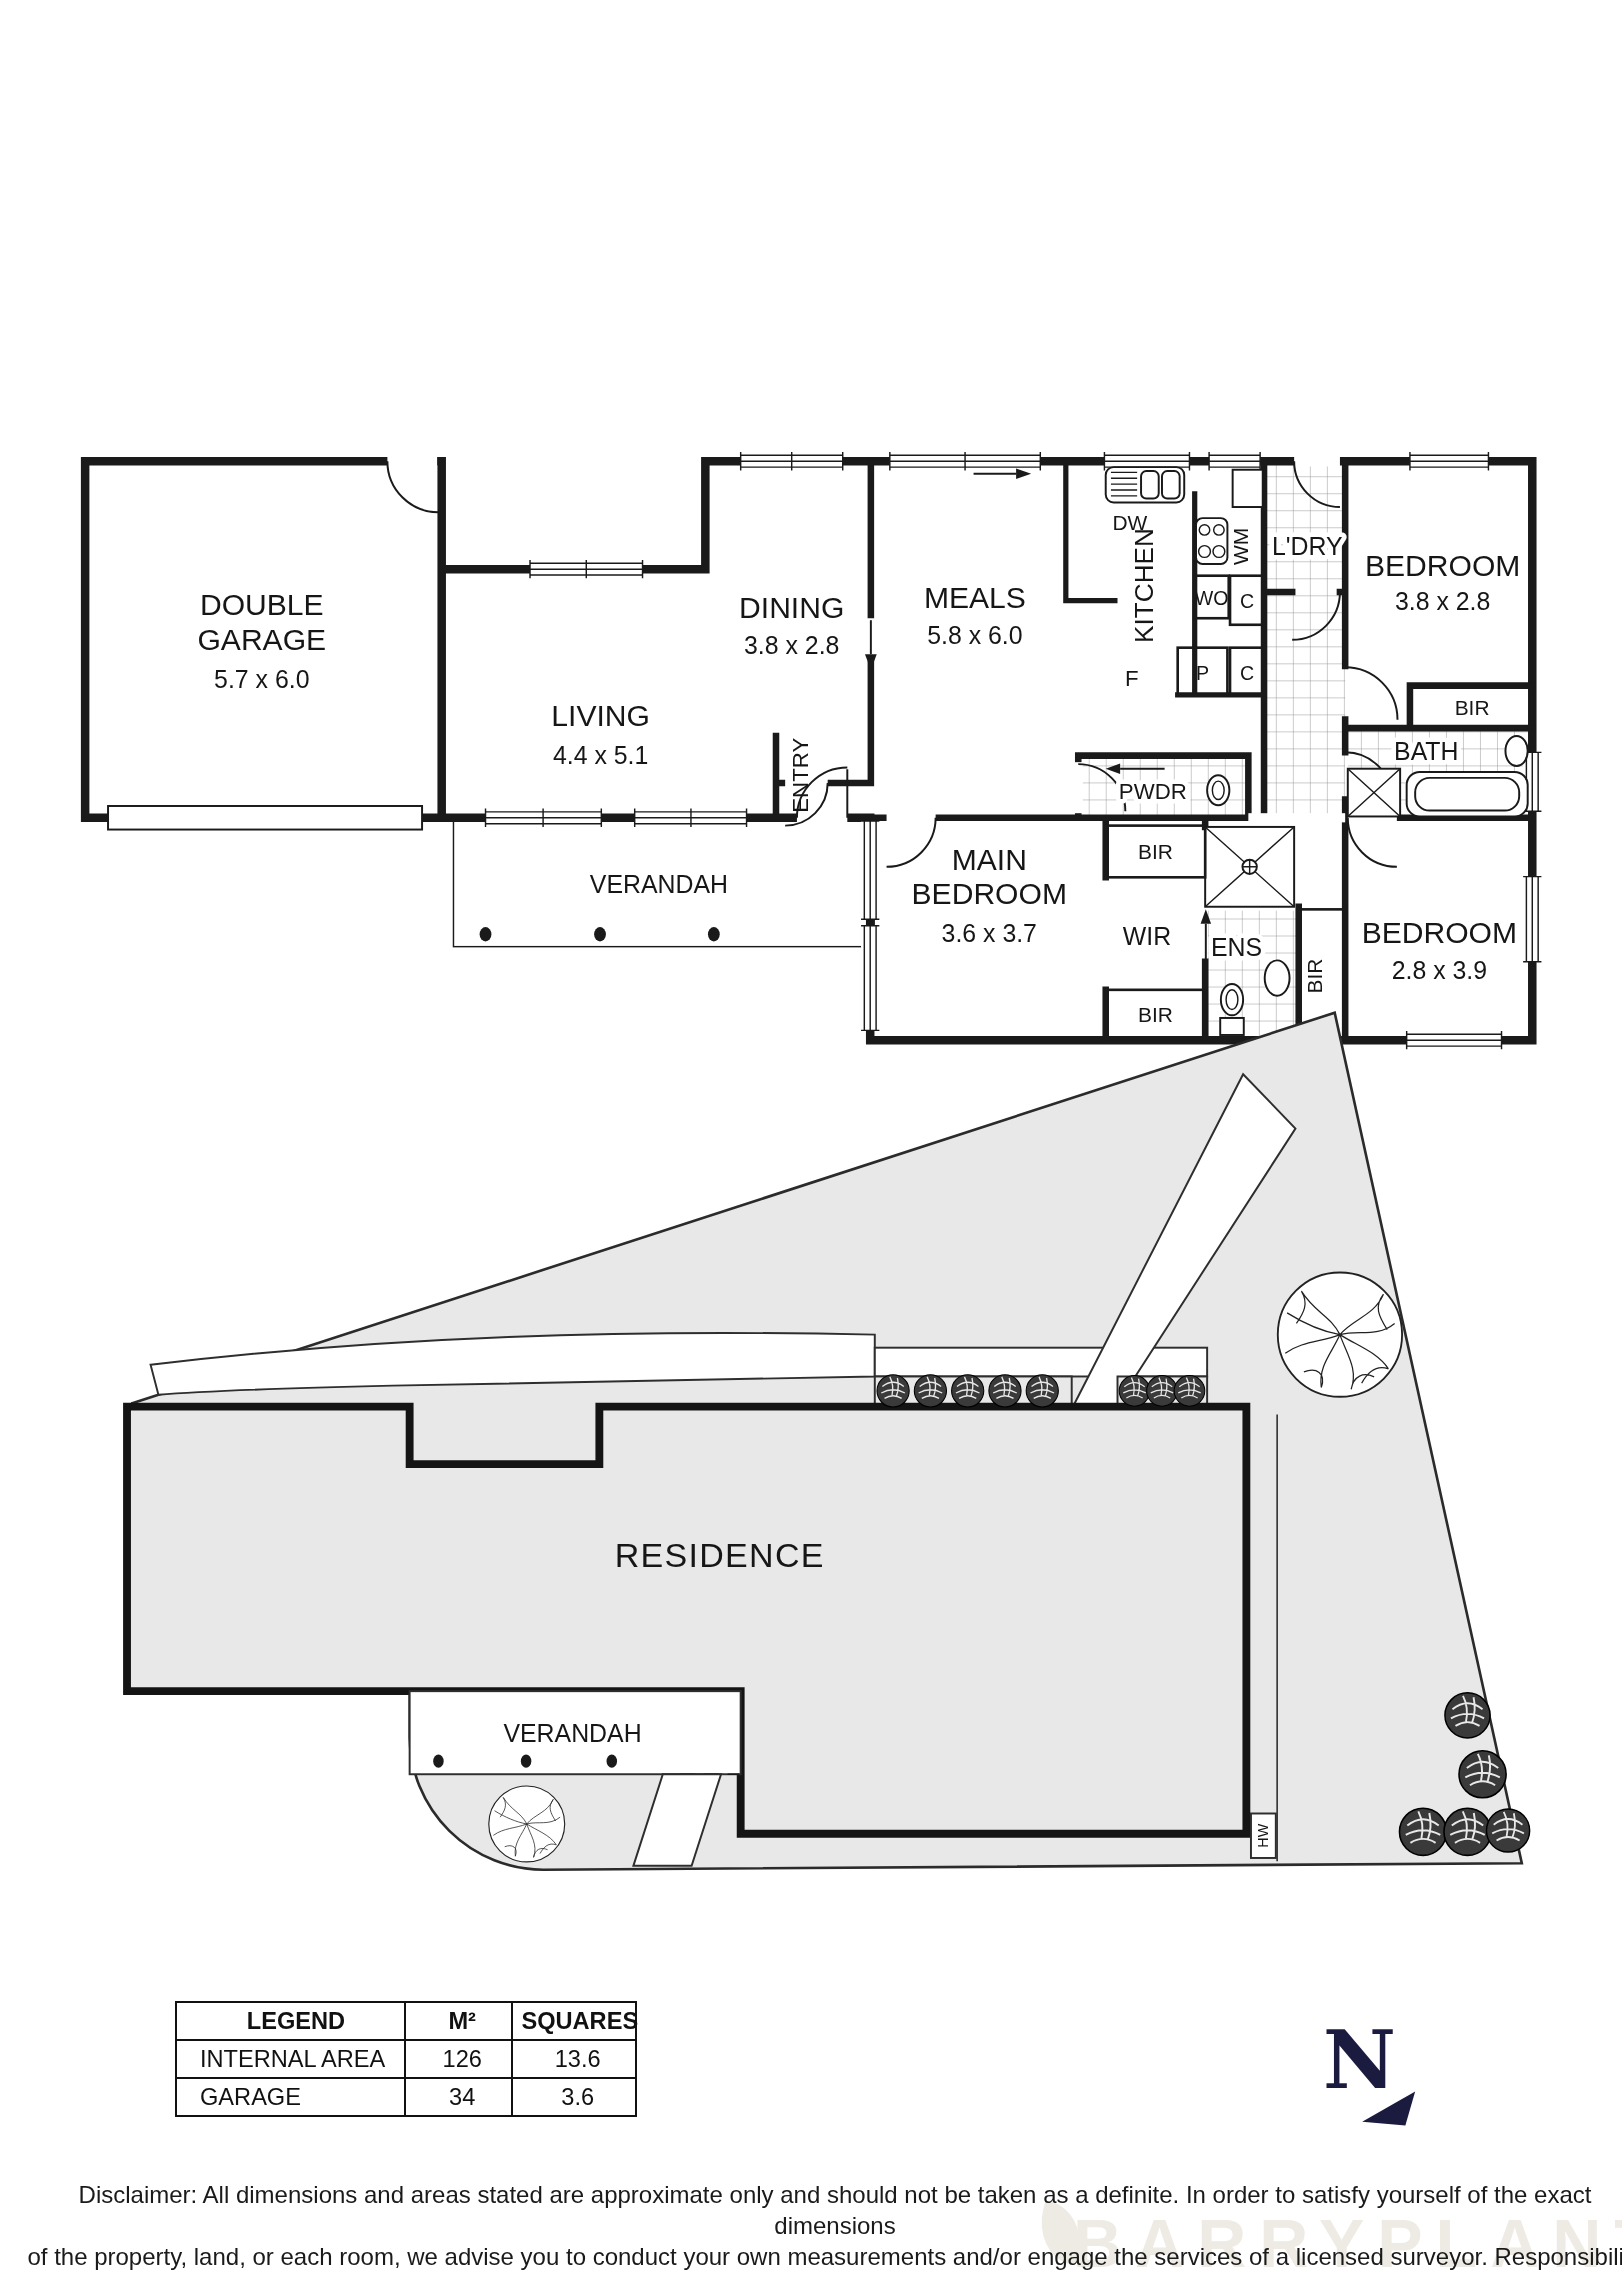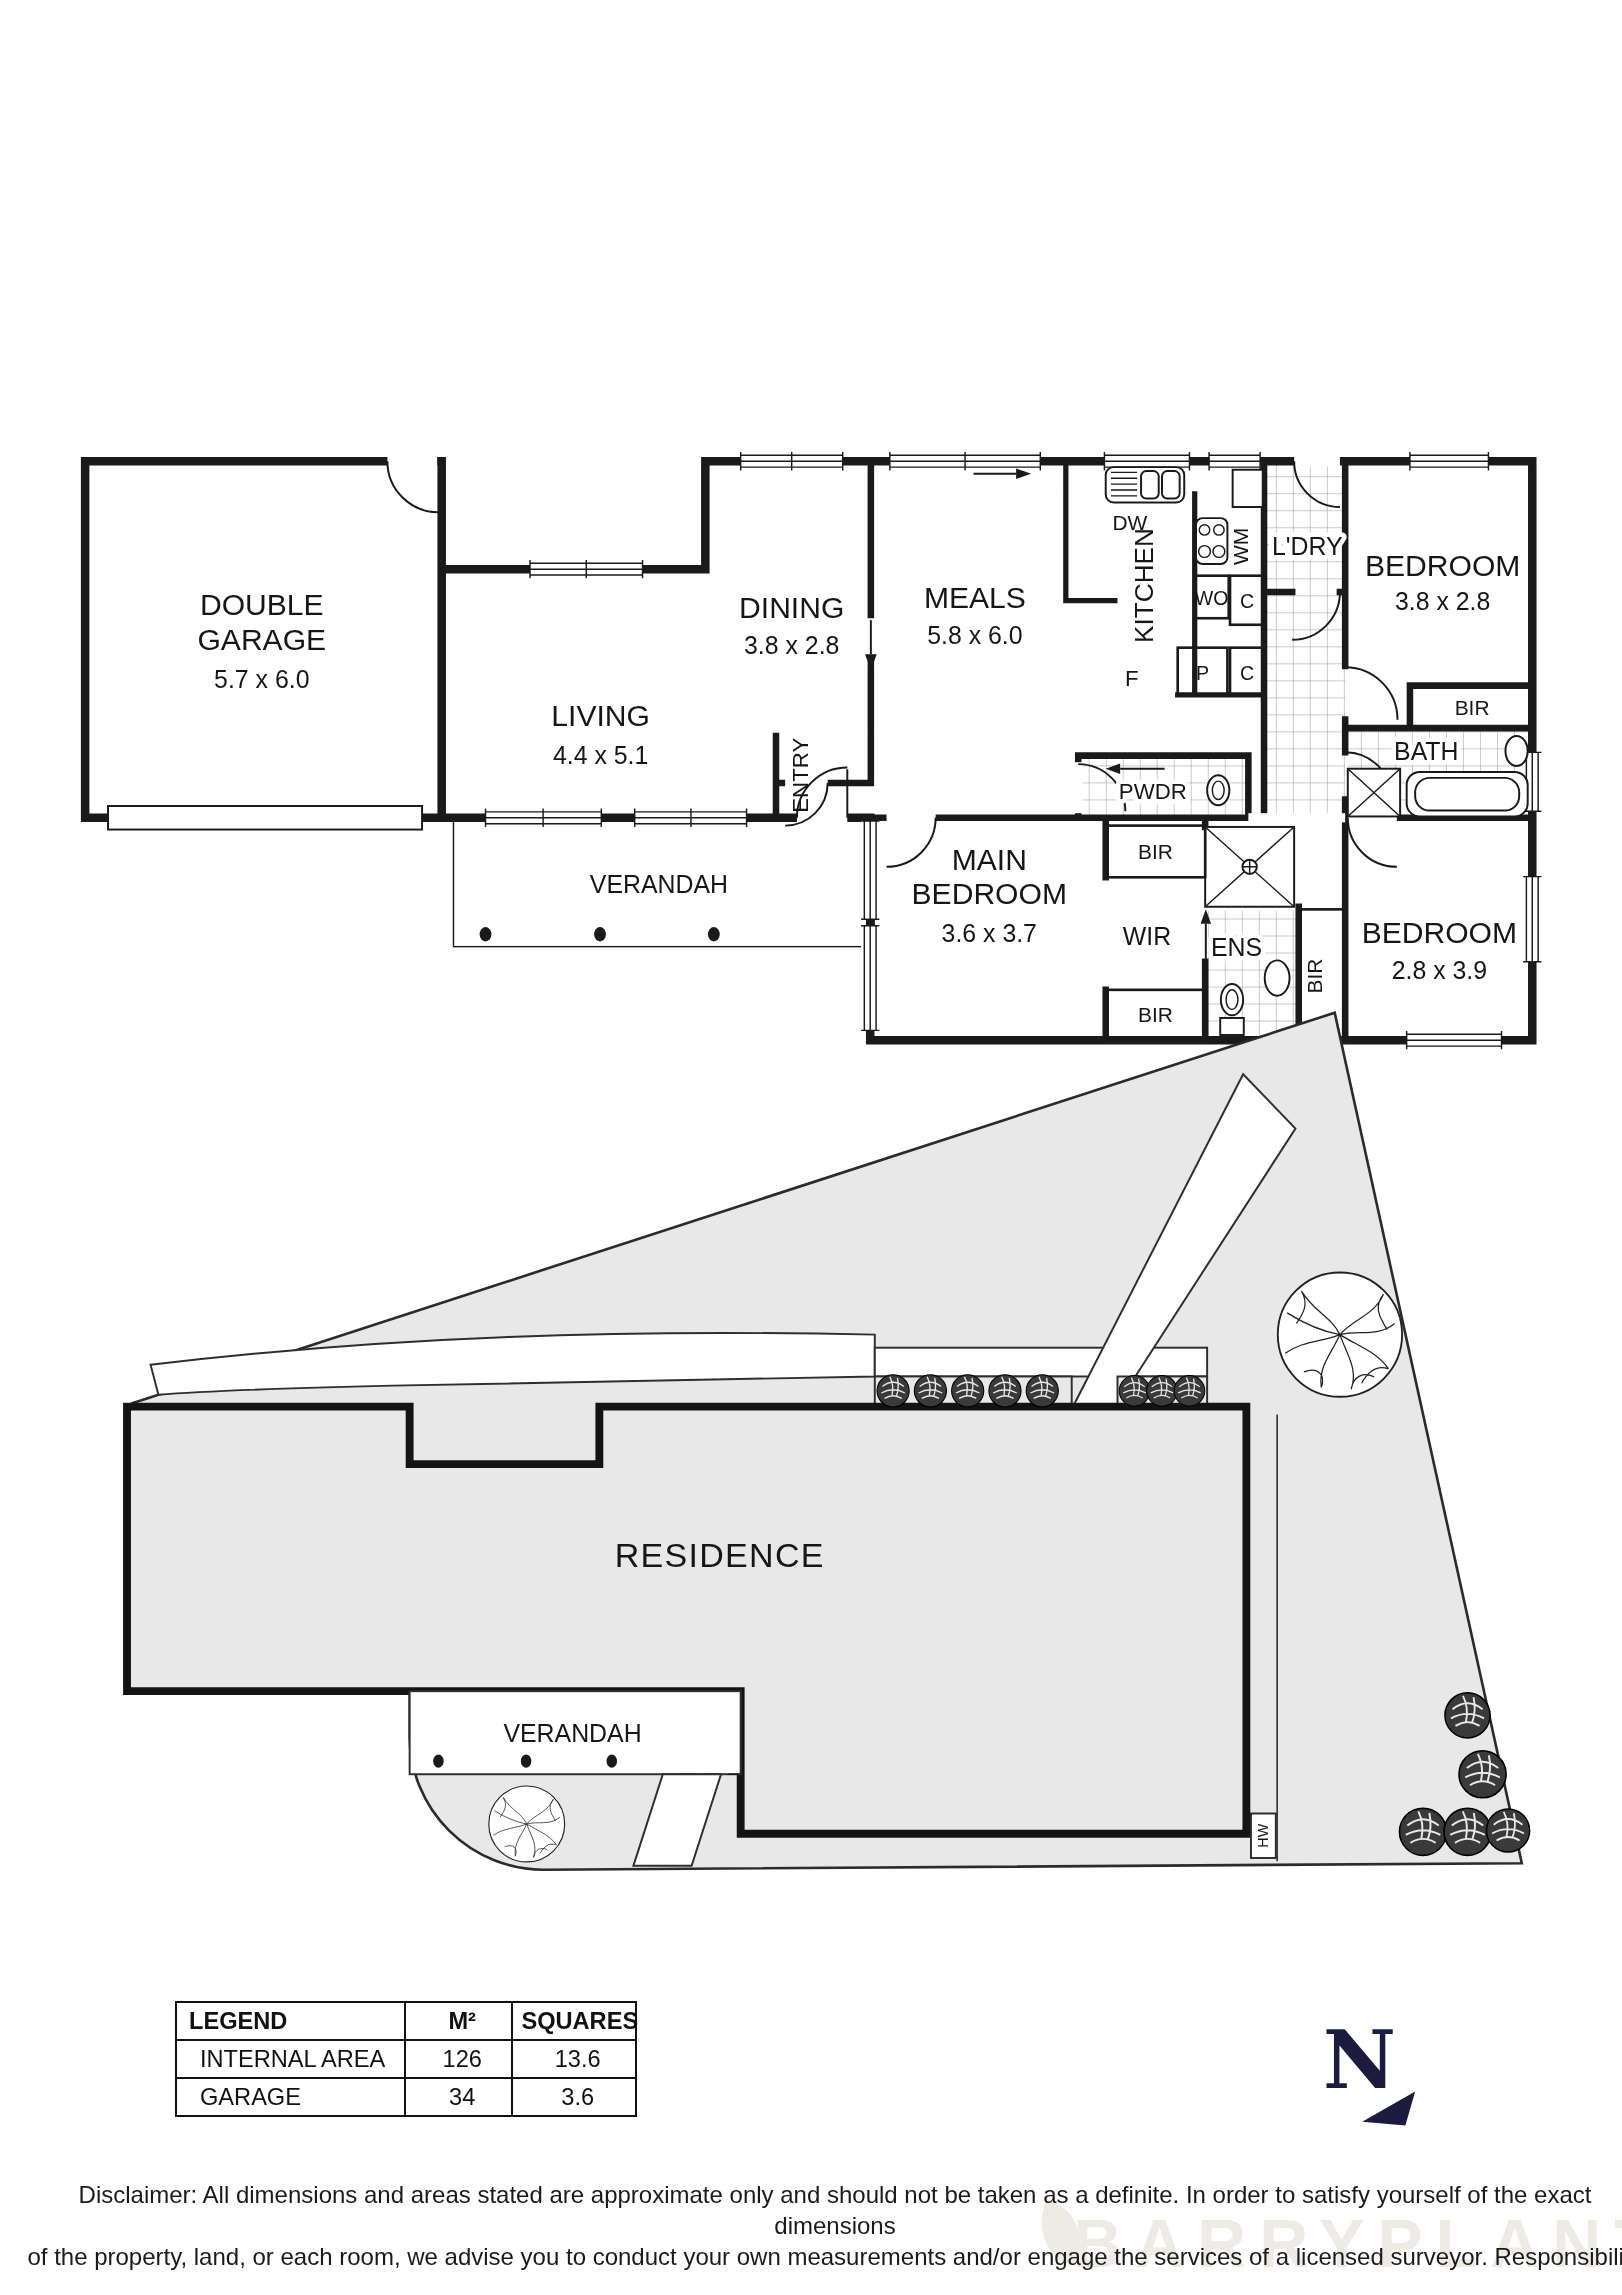--- a/index.html
+++ b/index.html
@@ -46,21 +46,21 @@
 
   
   #legend-table{
     position:absolute;left:175px;top:2001px;z-index:2;
     border-collapse:collapse;table-layout:fixed;width:462px;background:#fff;
   }
   #legend-table th,#legend-table td{
     border:2.6px solid #111;color:#111;height:38px;box-sizing:border-box;
     font-family:"Liberation Sans",sans-serif;
   }
-  #legend-table th{font-size:23.6px;font-weight:bold;text-align:left;padding-left:12px}
+  #legend-table th{font-size:23.6px;font-weight:bold;text-align:center;padding-left:12px}
   #legend-table th.num,#legend-table td.num{text-align:center;padding-left:8px}
   #legend-table td{font-size:23.6px;font-weight:normal;text-align:left;padding-left:23px}
   #legend-table .c1{width:228px}
   #legend-table .c2{width:107px}
   #legend-table .c3{width:123px}
 
   
   #watermark{
     position:absolute;left:1073px;top:2204px;z-index:1;
     font-size:68px;font-weight:bold;letter-spacing:13px;color:#edebe4;

